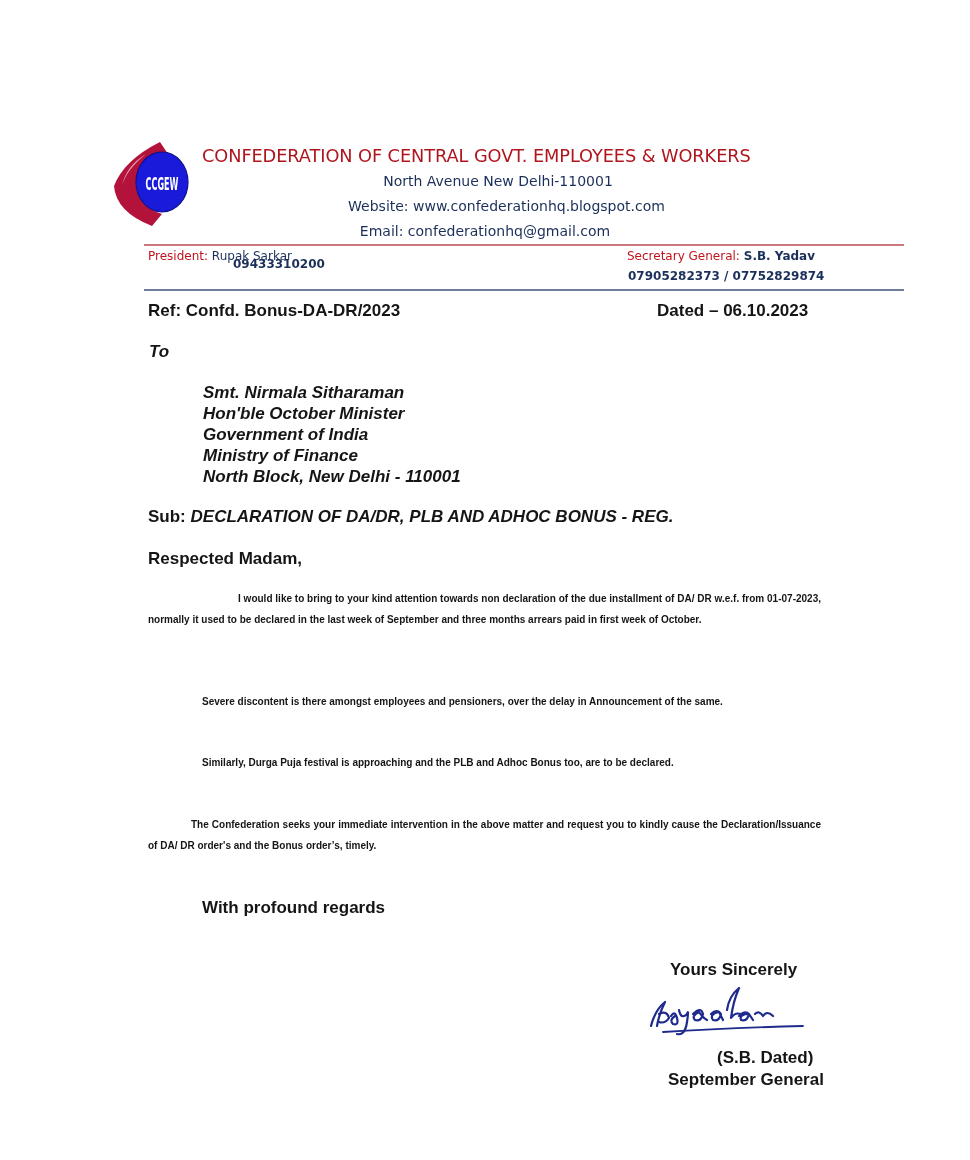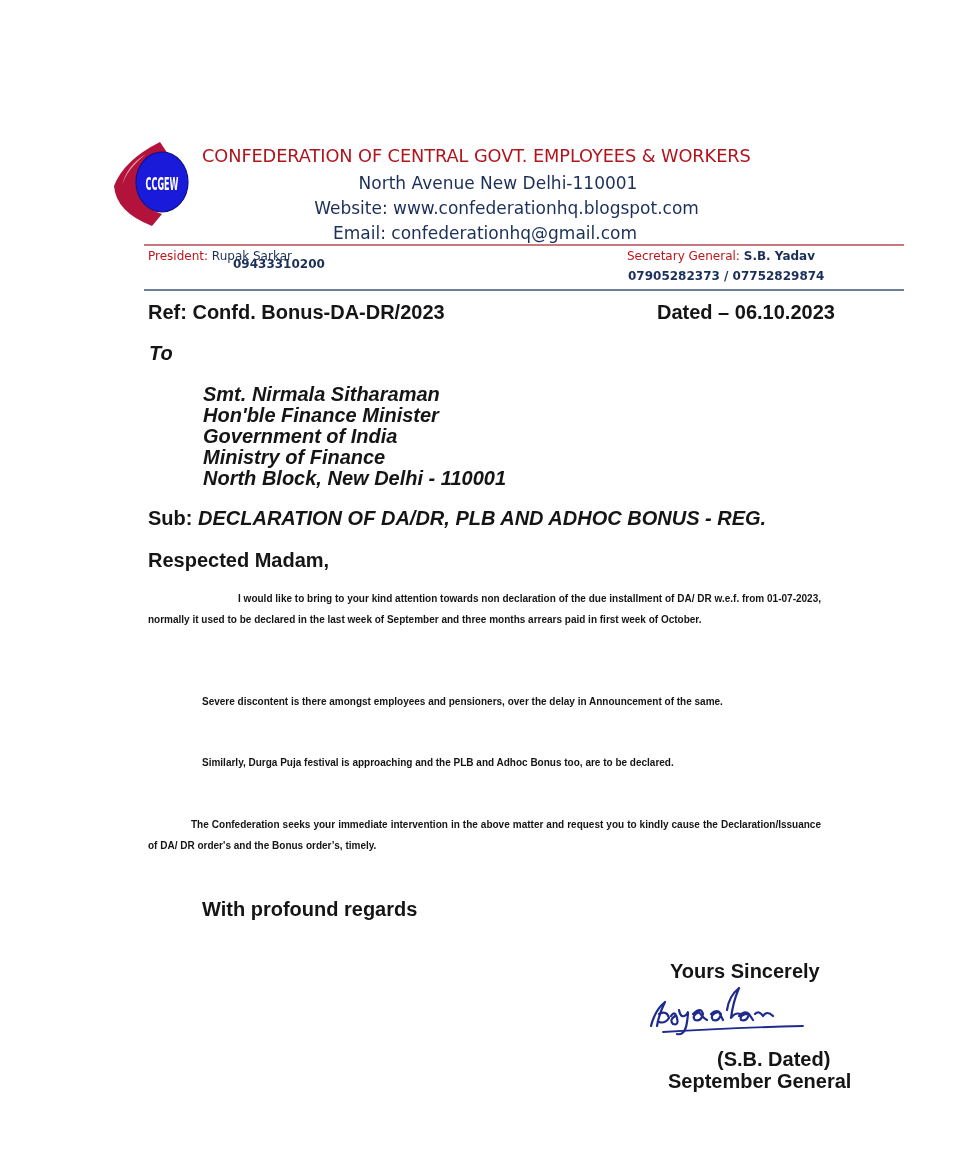--- a/index.html
+++ b/index.html
@@ -49,21 +49,21 @@
       white-space: nowrap;
       transform: scaleX(0.96);
       transform-origin: left center;
     }
     .lh-line {
       position: absolute;
       left: 0;
       width: 970px;
       text-align: center;
       font-family: "DejaVu Sans", sans-serif;
-      font-size: 17px;
+      font-size: 14px;
       color: #1b2f5a;
       white-space: nowrap;
     }
     .lh-address { top: 173px; padding-left: 26px; box-sizing: border-box; }
     .lh-website { top: 198px; padding-left: 43px; box-sizing: border-box; }
     .lh-email { top: 223px; box-sizing: border-box; }
     .rule-red {
       position: absolute;
       left: 144px;
       top: 244px;
@@ -90,21 +90,21 @@
     .officer .phone { font-weight: bold; }
     .pres-name { left: 148px; top: 249px; }
     .pres-phone { left: 233px; top: 257px; }
     .sg-name { left: 627px; top: 249px; }
     .sg-phone { left: 628px; top: 269px; }
 
     
     .t {
       position: absolute;
       font-family: "Liberation Sans", sans-serif;
-      font-size: 20px;
+      font-size: 17px;
       font-weight: bold;
       color: #151515;
       white-space: nowrap;
     }
     .ital { font-style: italic; }
     .ref { left: 148px; top: 301px; }
     .dated { left: 657px; top: 301px; }
     .to { left: 149px; top: 342px; }
     .addr { left: 203px; }
     .addr0 { top: 383px; }
@@ -182,21 +182,21 @@
     <span class="phone">07905282373 / 07752829874</span>
   </div>
 
   <div class="rule-blue"></div>
 
   <div class="t ref">Ref: Confd. Bonus-DA-DR/2023</div>
   <div class="t dated">Dated – 06.10.2023</div>
 
   <div class="t ital to">To</div>
   <div class="t ital addr addr0">Smt. Nirmala Sitharaman</div>
-  <div class="t ital addr addr1">Hon'ble Finance Minister</div>
+  <div class="t ital addr addr1">Hon'ble October Minister</div>
   <div class="t ital addr addr2">Government of India</div>
   <div class="t ital addr addr3">Ministry of Finance</div>
   <div class="t ital addr addr4">North Block, New Delhi - 110001</div>
 
   <div class="t sub">
     <span>Sub:</span>
     <span class="sub-text">DECLARATION OF DA/DR, PLB AND ADHOC BONUS - REG.</span>
   </div>
 
   <div class="t salutation">Respected Madam,</div>

